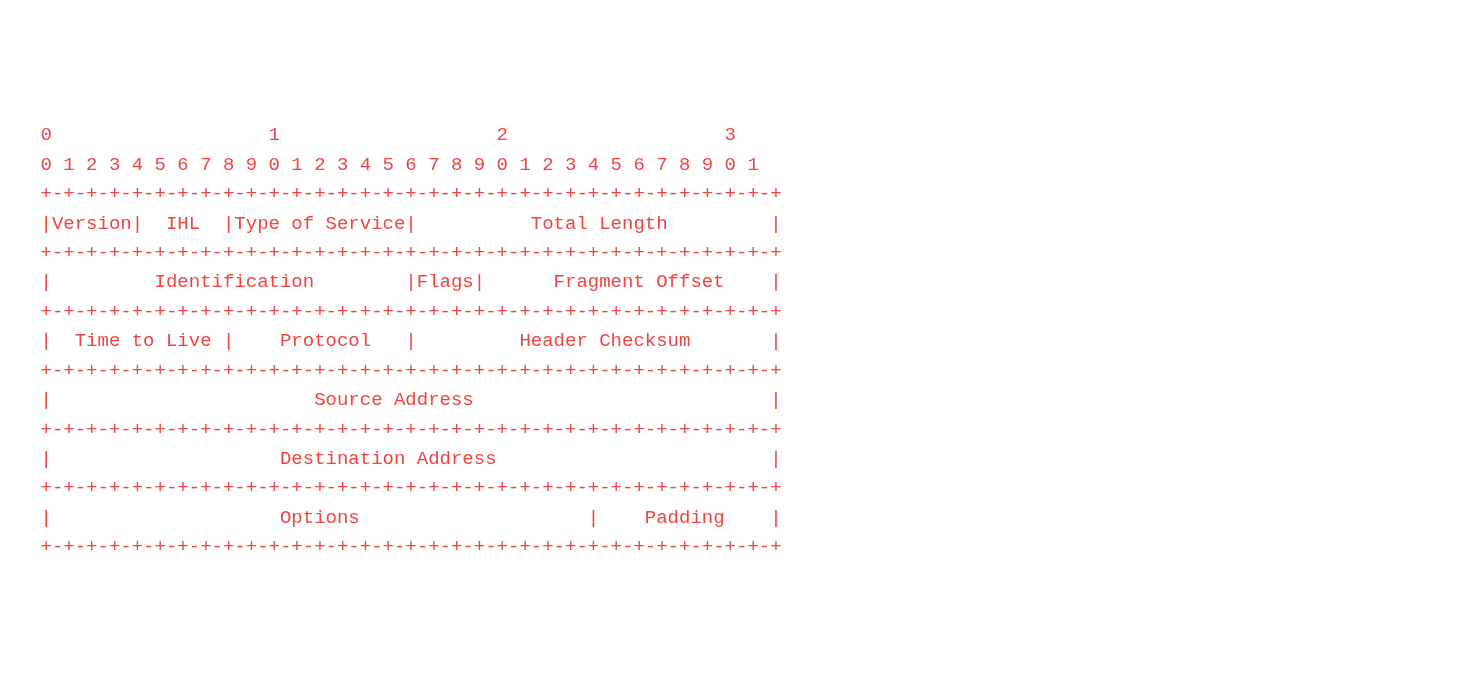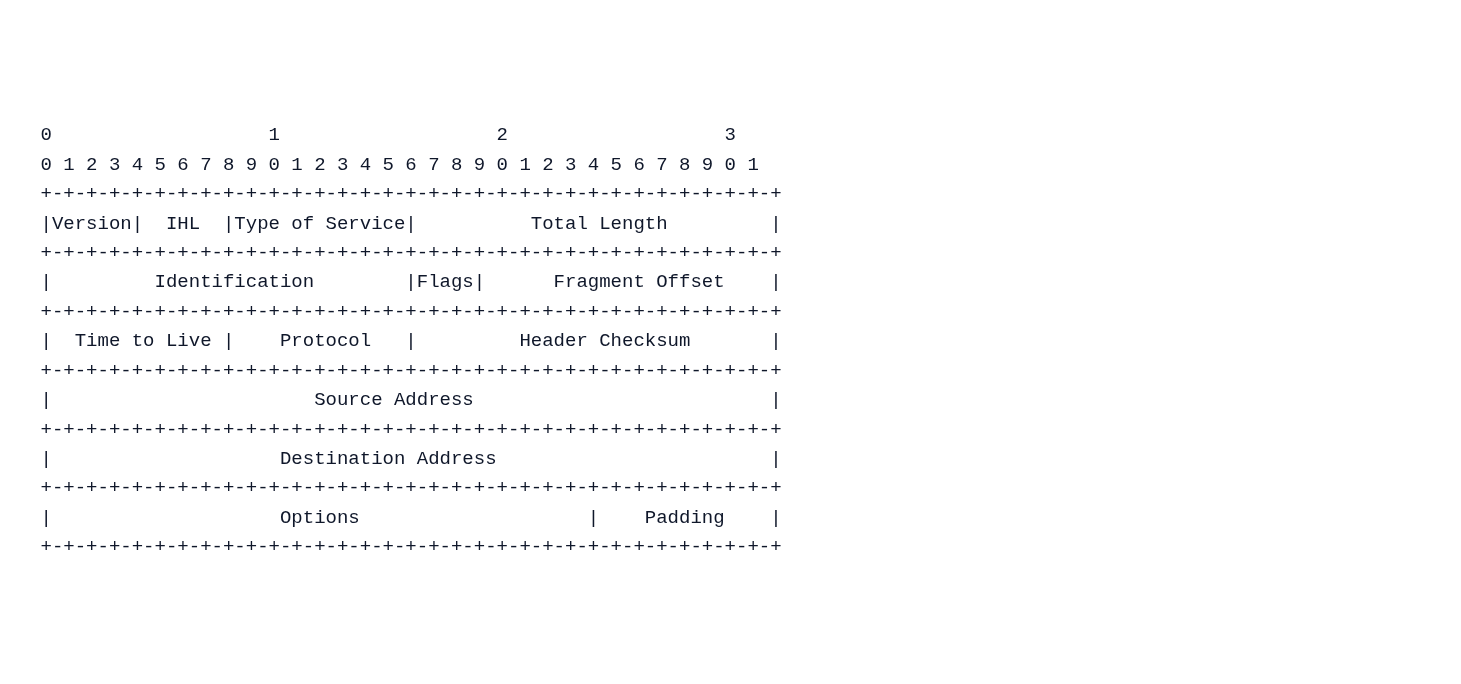--- a/index.html
+++ b/index.html
@@ -20,21 +20,21 @@
     }
 
     .diagram-container {
       width: 1420px;
       padding: 10px 20px;
     }
 
     pre {
       font-family: 'Courier New', Courier, monospace;
       font-size: 19px;
-      color: #0f172a;
+      color: #ef4444;
       line-height: 1.55;
       white-space: pre;
       background: #fff;
     }
   </style>
 </head>
 <body>
 
 <div class="diagram-container">
   <pre>0                   1                   2                   3

